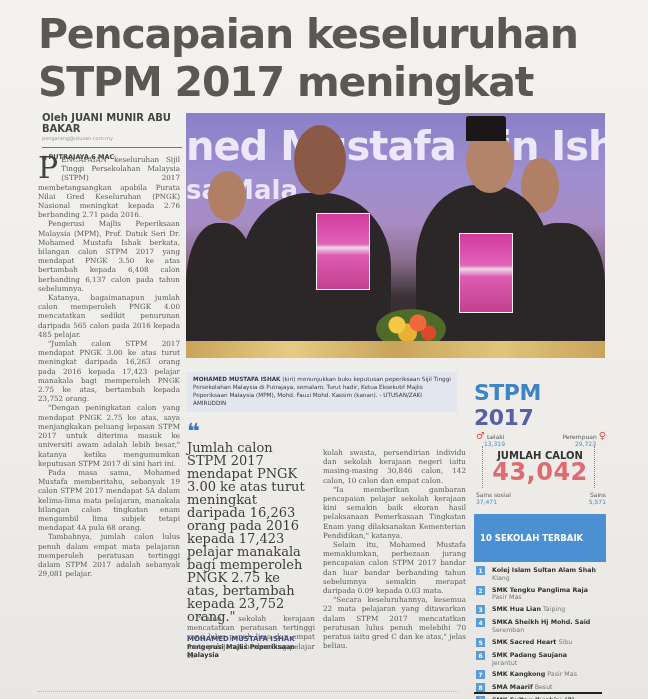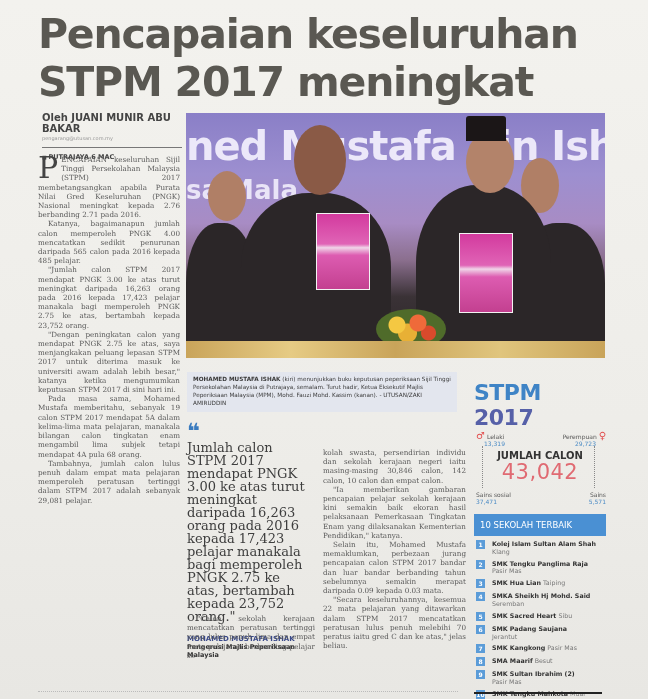--- a/index.html
+++ b/index.html
@@ -37,25 +37,25 @@
   .infobox{position:absolute;left:474px;top:380px;width:132px;font-family:"DejaVu Sans",sans-serif;}
   .infobox .title{font-weight:bold;font-size:22px;letter-spacing:-.5px;color:#3f84c6;}
   .infobox .title .year{color:#5660a8;}
   .stats{position:relative;height:80px;margin-top:2px;font-size:6px;}
   .stats .tl{position:absolute;left:2px;top:0;color:#555;}
   .stats .tr{position:absolute;right:0;top:0;color:#555;text-align:right;}
   .stats .num{color:#4d8cc5;}
   .stats .fig{color:#e24e4e;font-size:10px;line-height:8px;}
   .stats .center{position:absolute;left:18px;top:18px;width:96px;text-align:center;}
   .stats .jc{font-weight:bold;font-size:10px;color:#333;}
-  .stats .total{font-weight:normal;font-size:21px;color:#e06a72;letter-spacing:.5px;line-height:22px;}
+  .stats .total{font-weight:bold;font-size:24px;color:#e06a72;letter-spacing:.5px;line-height:22px;}
   .stats .bl{position:absolute;left:2px;top:59px;color:#555;}
   .stats .br{position:absolute;right:0;top:59px;color:#555;text-align:right;}
   .stats .vline{position:absolute;top:14px;width:1px;height:42px;border-left:1px dotted #888;}
-  .top10{margin-top:2px;background:#4a90d3;color:#fff;font-weight:normal;font-size:8.5px;padding:6px 6px;}
+  .top10{margin-top:2px;background:#4a90d3;color:#fff;font-weight:bold;font-size:8.5px;padding:19px 6px;}
   .school{display:flex;align-items:flex-start;margin:4px 0 0 2px;font-size:6.3px;line-height:7.8px;}
   .school .rank{width:9px;height:9px;background:#5b9cd8;color:#fff;font-size:6px;font-weight:bold;text-align:center;line-height:9px;margin-right:7px;flex:none;}
   .school .nm{font-weight:bold;color:#333;}
   .school .loc{color:#777;font-weight:normal;}
   .bottomrule{position:absolute;left:474px;top:692px;width:128px;height:2px;background:#222;}
   .footnote{position:absolute;left:38px;top:691px;width:420px;height:1px;border-top:1px dotted #bbb;}
 </style>
 </head>
 <body>
 
@@ -68,20 +68,21 @@
 
   <div class="byline">
     <div class="name">Oleh JUANI MUNIR ABU BAKAR</div>
     <div class="role">pengarang@utusan.com.my</div>
     <div class="rule"></div>
     <div class="dateline">PUTRAJAYA 6 MAC</div>
   </div>
 
   <div class="col col1">
     <p class="first"><span class="dropcap">P</span><span>ENCAPAIAN keseluruhan Sijil Tinggi Persekolahan Malaysia (STPM) 2017 membetangsangkan apabila Purata Nilai Gred Keseluruhan (PNGK) Nasional meningkat kepada 2.76 berbanding 2.71 pada 2016.</span></p>
+    <p>Pengerusi Majlis Peperiksaan Malaysia (MPM), Prof. Datuk Seri Dr. Mohamed Mustafa Ishak berkata, bilangan calon STPM 2017 yang mendapat PNGK 3.50 ke atas bertambah kepada 6,408 calon berbanding 6,137 calon pada tahun sebelumnya.</p>
     <p>Katanya, bagaimanapun jumlah calon memperoleh PNGK 4.00 mencatatkan sedikit penurunan daripada 565 calon pada 2016 kepada 485 pelajar.</p>
     <p>"Jumlah calon STPM 2017 mendapat PNGK 3.00 ke atas turut meningkat daripada 16,263 orang pada 2016 kepada 17,423 pelajar manakala bagi memperoleh PNGK 2.75 ke atas, bertambah kepada 23,752 orang.</p>
     <p>"Dengan peningkatan calon yang mendapat PNGK 2.75 ke atas, saya menjangkakan peluang lepasan STPM 2017 untuk diterima masuk ke universiti awam adalah lebih besar," katanya ketika mengumumkan keputusan STPM 2017 di sini hari ini.</p>
     <p>Pada masa sama, Mohamed Mustafa memberitahu, sebanyak 19 calon STPM 2017 mendapat 5A dalam kelima-lima mata pelajaran, manakala bilangan calon tingkatan enam mengambil lima subjek tetapi mendapat 4A pula 68 orang.</p>
     <p>Tambahnya, jumlah calon lulus penuh dalam empat mata pelajaran memperoleh peratusan tertinggi dalam STPM 2017 adalah sebanyak 29,081 pelajar.</p>
   </div>
 
   <div class="photo">
     <div class="banner">ned Mustafa Bin Ishak</div>
     <div class="banner2">sa  Mala</div>

